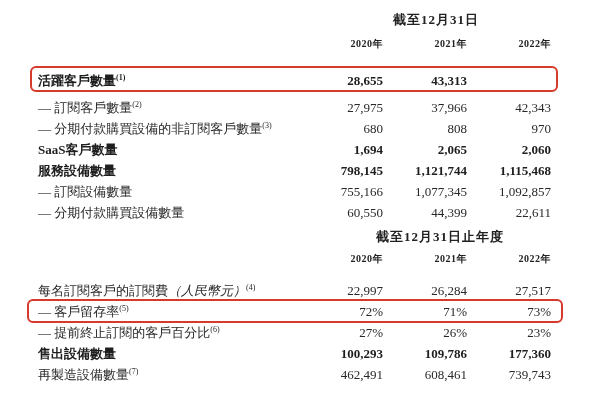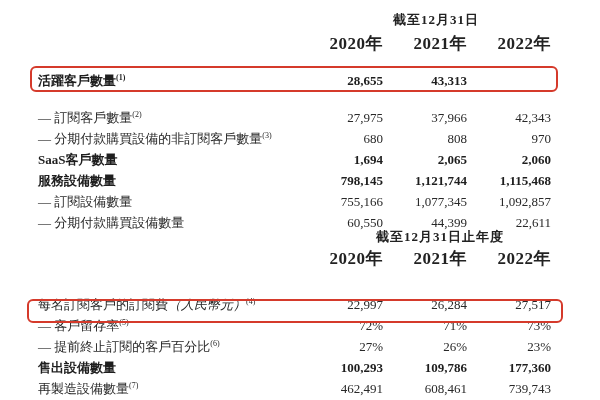--- a/index.html
+++ b/index.html
@@ -17,35 +17,35 @@
     font-weight:bold;font-size:13px;line-height:18px;white-space:nowrap;
     color:#222222;letter-spacing:1px;
   }
   #period1{top:11px;left:436px;}
   #period2{top:228px;left:440px;}
 
   
   .grid-row{
     position:absolute;left:38px;width:513px;
     display:grid;grid-template-columns:1fr 84px 84px 84px;
-    font-size:17px;line-height:18px;
+    font-size:10px;line-height:18px;
   }
   .years{font-weight:bold;color:#222222;}
   #years1{top:35px;}
   #years2{top:250px;}
   .year-cell{text-align:right;letter-spacing:0.5px;}
 
   .rows{position:absolute;left:38px;width:513px;}
   #rows1{top:70px;}
-  #rows2{top:294px;}
+  #rows2{top:280px;}
   .row{
     display:grid;grid-template-columns:1fr 84px 84px 84px;
     height:21px;line-height:21px;font-size:13px;white-space:nowrap;
   }
-  #rows1 .row:first-child{margin-bottom:16px;}
+  #rows1 .row:first-child{margin-bottom:6px;}
   .row.bold{font-weight:bold;color:#1e1e1e;}
   .label{text-align:left;overflow:visible;}
   .label .ital{font-style:italic;}
   .label sup{font-size:8px;line-height:0;vertical-align:super;letter-spacing:0;}
   .val{text-align:right;}
 
   
   .hl-box{
     position:absolute;border:2px solid var(--hl,#d53a2b);border-radius:6px;
     background:transparent;pointer-events:none;box-sizing:border-box;

